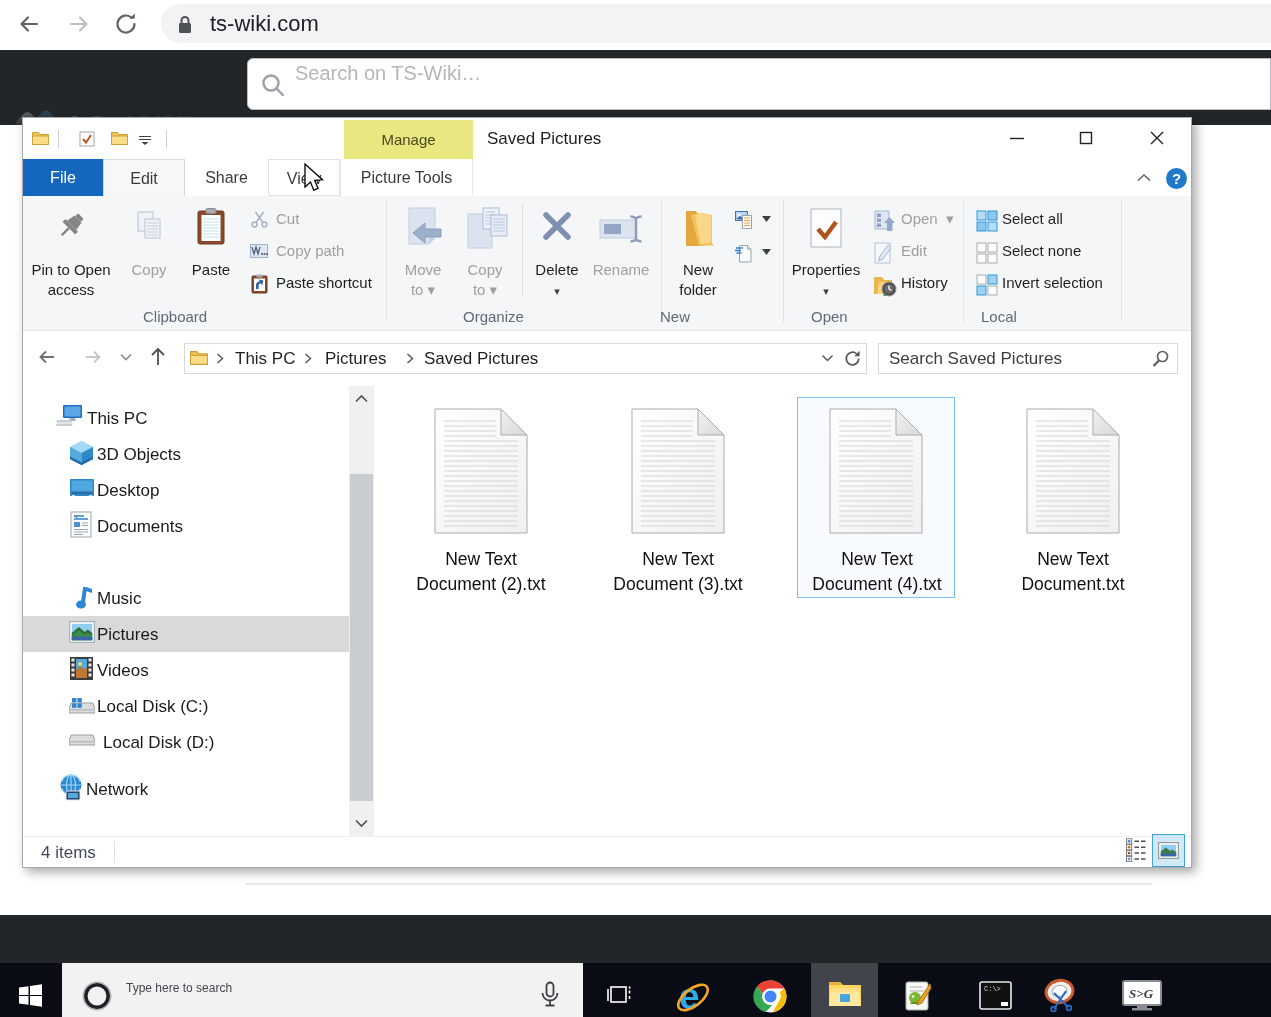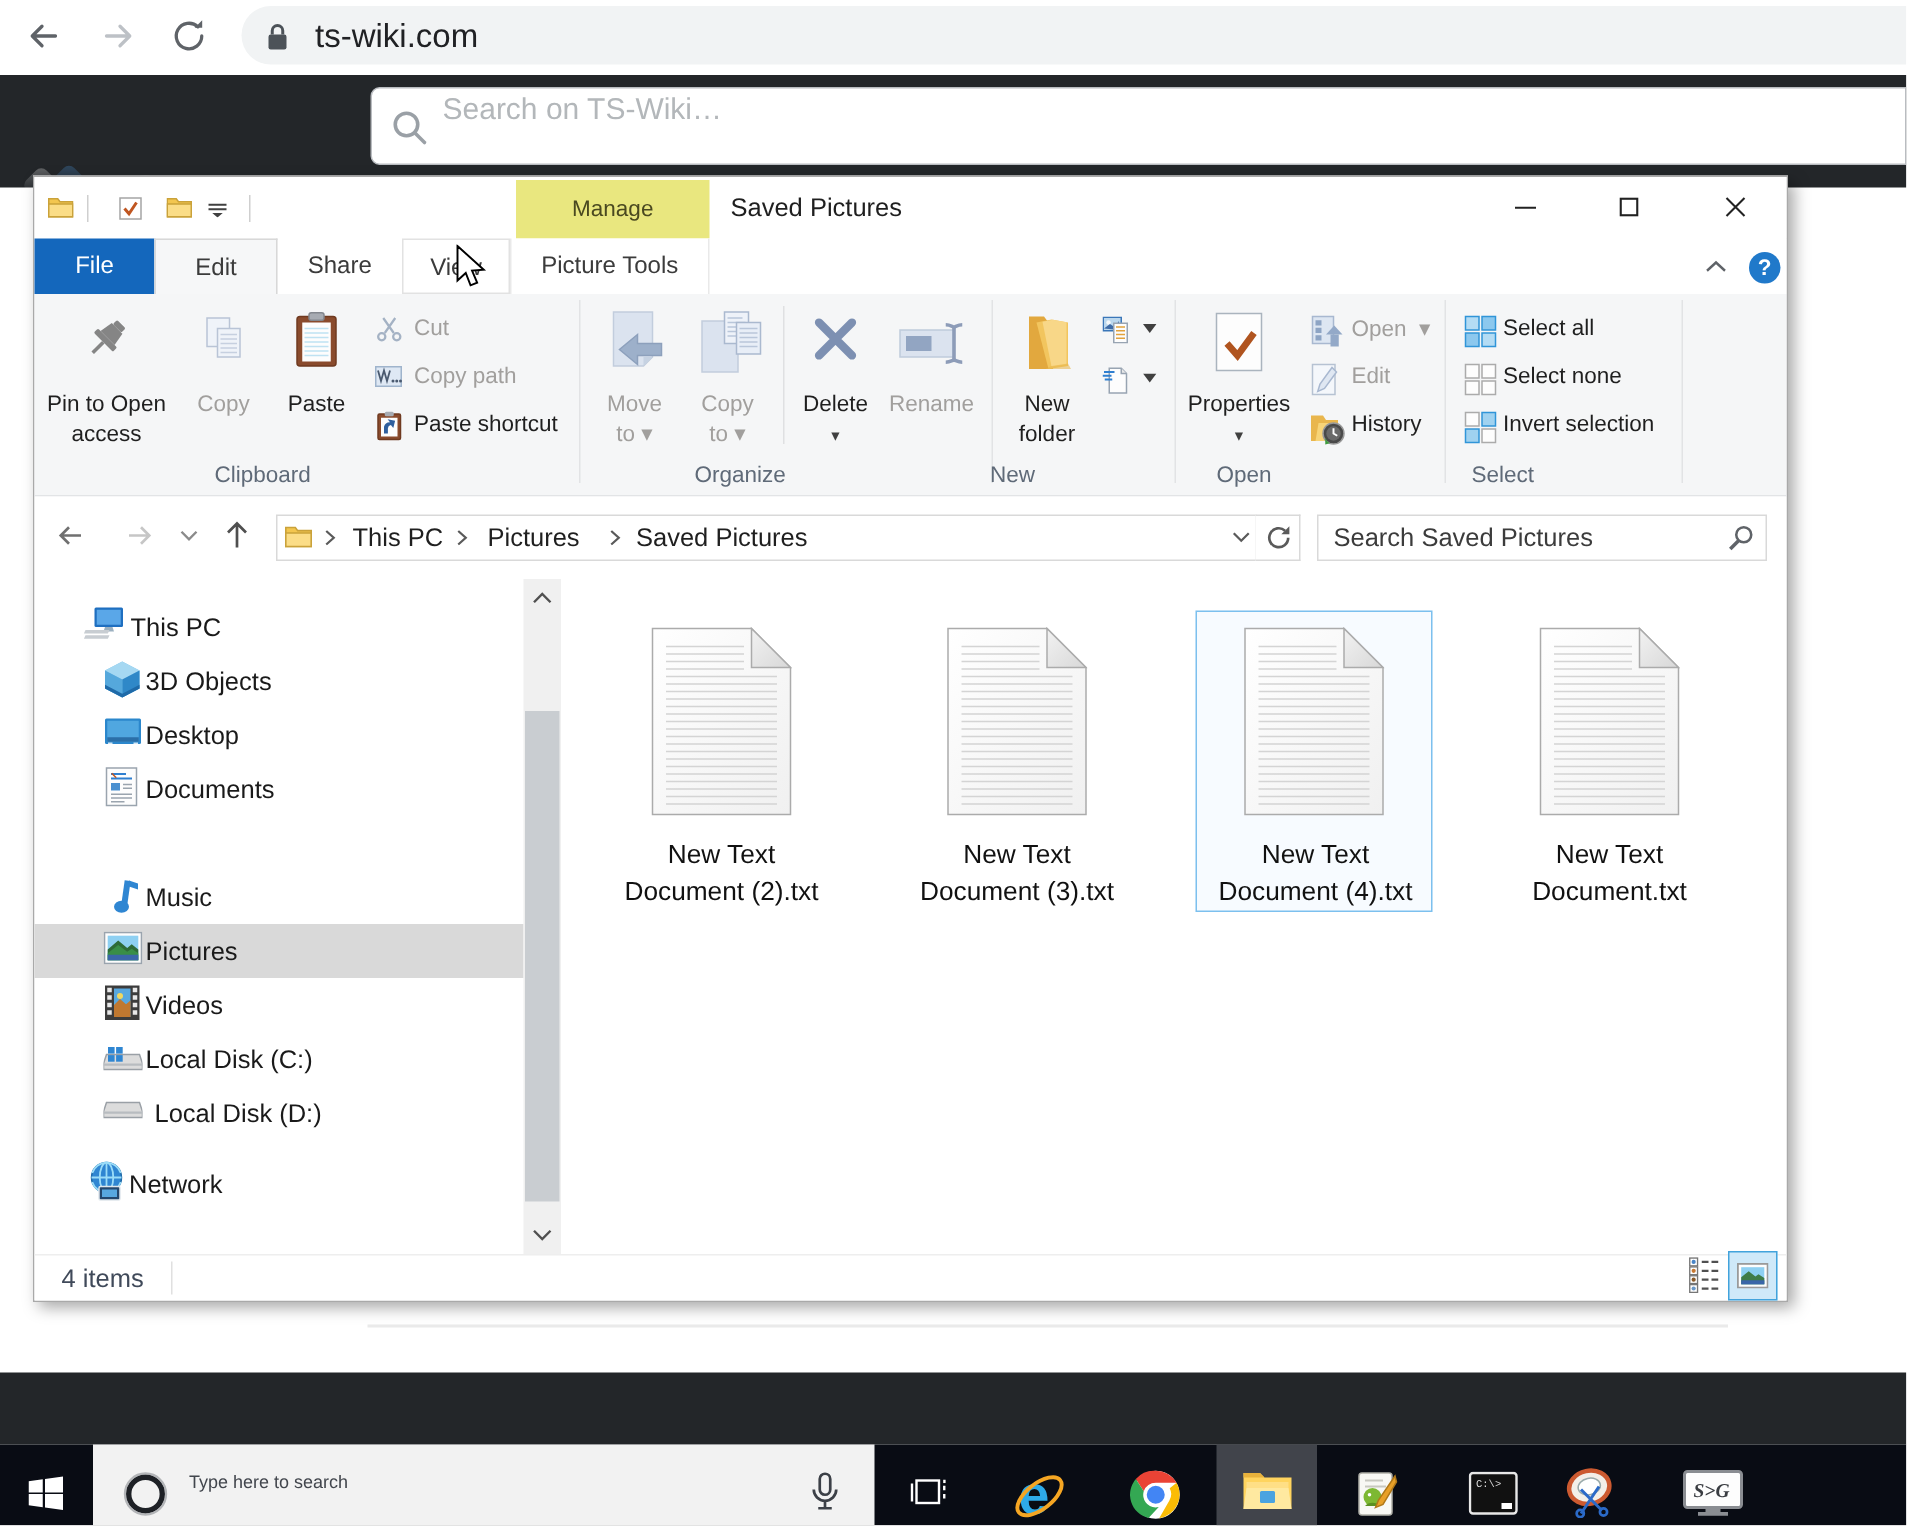--- a/index.html
+++ b/index.html
@@ -49,21 +49,21 @@
 #searchbox{left:855px;width:300px}
 #searchtxt{position:absolute;left:11px;top:6px;font-size:17px;color:#3c3c3c}
 
 #main{left:0;top:268px;width:1168px;height:450px;background:#fff}
 #navpane{left:0;top:0;width:326px;height:450px}
 .nitem{position:absolute;left:0;width:326px;height:36px;font-size:17px;color:#1a1a1a}
 .nitem .lbl{position:absolute;top:8px}
 #scroll{left:326px;top:0;width:25px;height:450px;background:#f0f0f0}
 #sthumb{left:327px;top:88px;width:23px;height:327px;background:#c9cdd1}
 
-.tile{position:absolute;top:21px;width:158px;height:201px}
+.tile{position:absolute;top:11px;width:158px;height:201px}
 .flabel{position:absolute;width:158px;text-align:center;font-size:17.5px;color:#111;line-height:25px;top:150px}
 
 #status{left:0;top:718px;width:1168px;height:31px;background:#fff;border-top:1px solid #eeeeee}
 #stext{left:18px;top:725px;font-size:17px;color:#404a5a}
 #ssep{left:91px;top:723px;width:1px;height:22px;background:#e0e0e0}
 
 #taskbar{left:0;top:963px;width:1271px;height:54px;background:#090c14}
 #tsearch{left:62px;top:963px;width:521px;height:54px;background:#f2f2f2}
 #tsearchtxt{left:126px;top:981px;font-size:12px;color:#42464d}
 #exptile{left:811px;top:963px;width:67px;height:54px;background:#41444b}
@@ -155,21 +155,21 @@
     <div class="rsep abs" style="left:363px;top:82px"></div>
     <div class="rsep abs" style="left:638px;top:82px"></div>
     <div class="abs" style="left:499px;top:86px;width:1px;height:92px;background:#dfe0e2"></div>
     <div class="rsep abs" style="left:760px;top:82px"></div>
     <div class="rsep abs" style="left:940px;top:82px"></div>
     <div class="rsep abs" style="left:1098px;top:82px"></div>
     <div class="rlabel abs" style="left:120px">Clipboard</div>
     <div class="rlabel abs" style="left:440px">Organize</div>
     <div class="rlabel abs" style="left:637px">New</div>
     <div class="rlabel abs" style="left:788px">Open</div>
-    <div class="rlabel abs" style="left:958px">Select</div>
+    <div class="rlabel abs" style="left:958px">Local</div>
 
     <svg class="abs" style="left:32px;top:92px" width="32" height="32" viewBox="0 0 32 32">
         <g transform="rotate(45 16 16)" fill="#858585">
           <rect x="12" y="2" width="8" height="4" rx="1"></rect>
           <path d="M11 6h10l1.6 9H9.4z"></path>
           <rect x="7" y="15" width="18" height="4" rx="1"></rect>
           <rect x="14.8" y="19" width="2.4" height="10"></rect>
         </g>
       </svg>
     <div class="rbl abs" style="left:-7px;top:142px">Pin to Open access</div>

